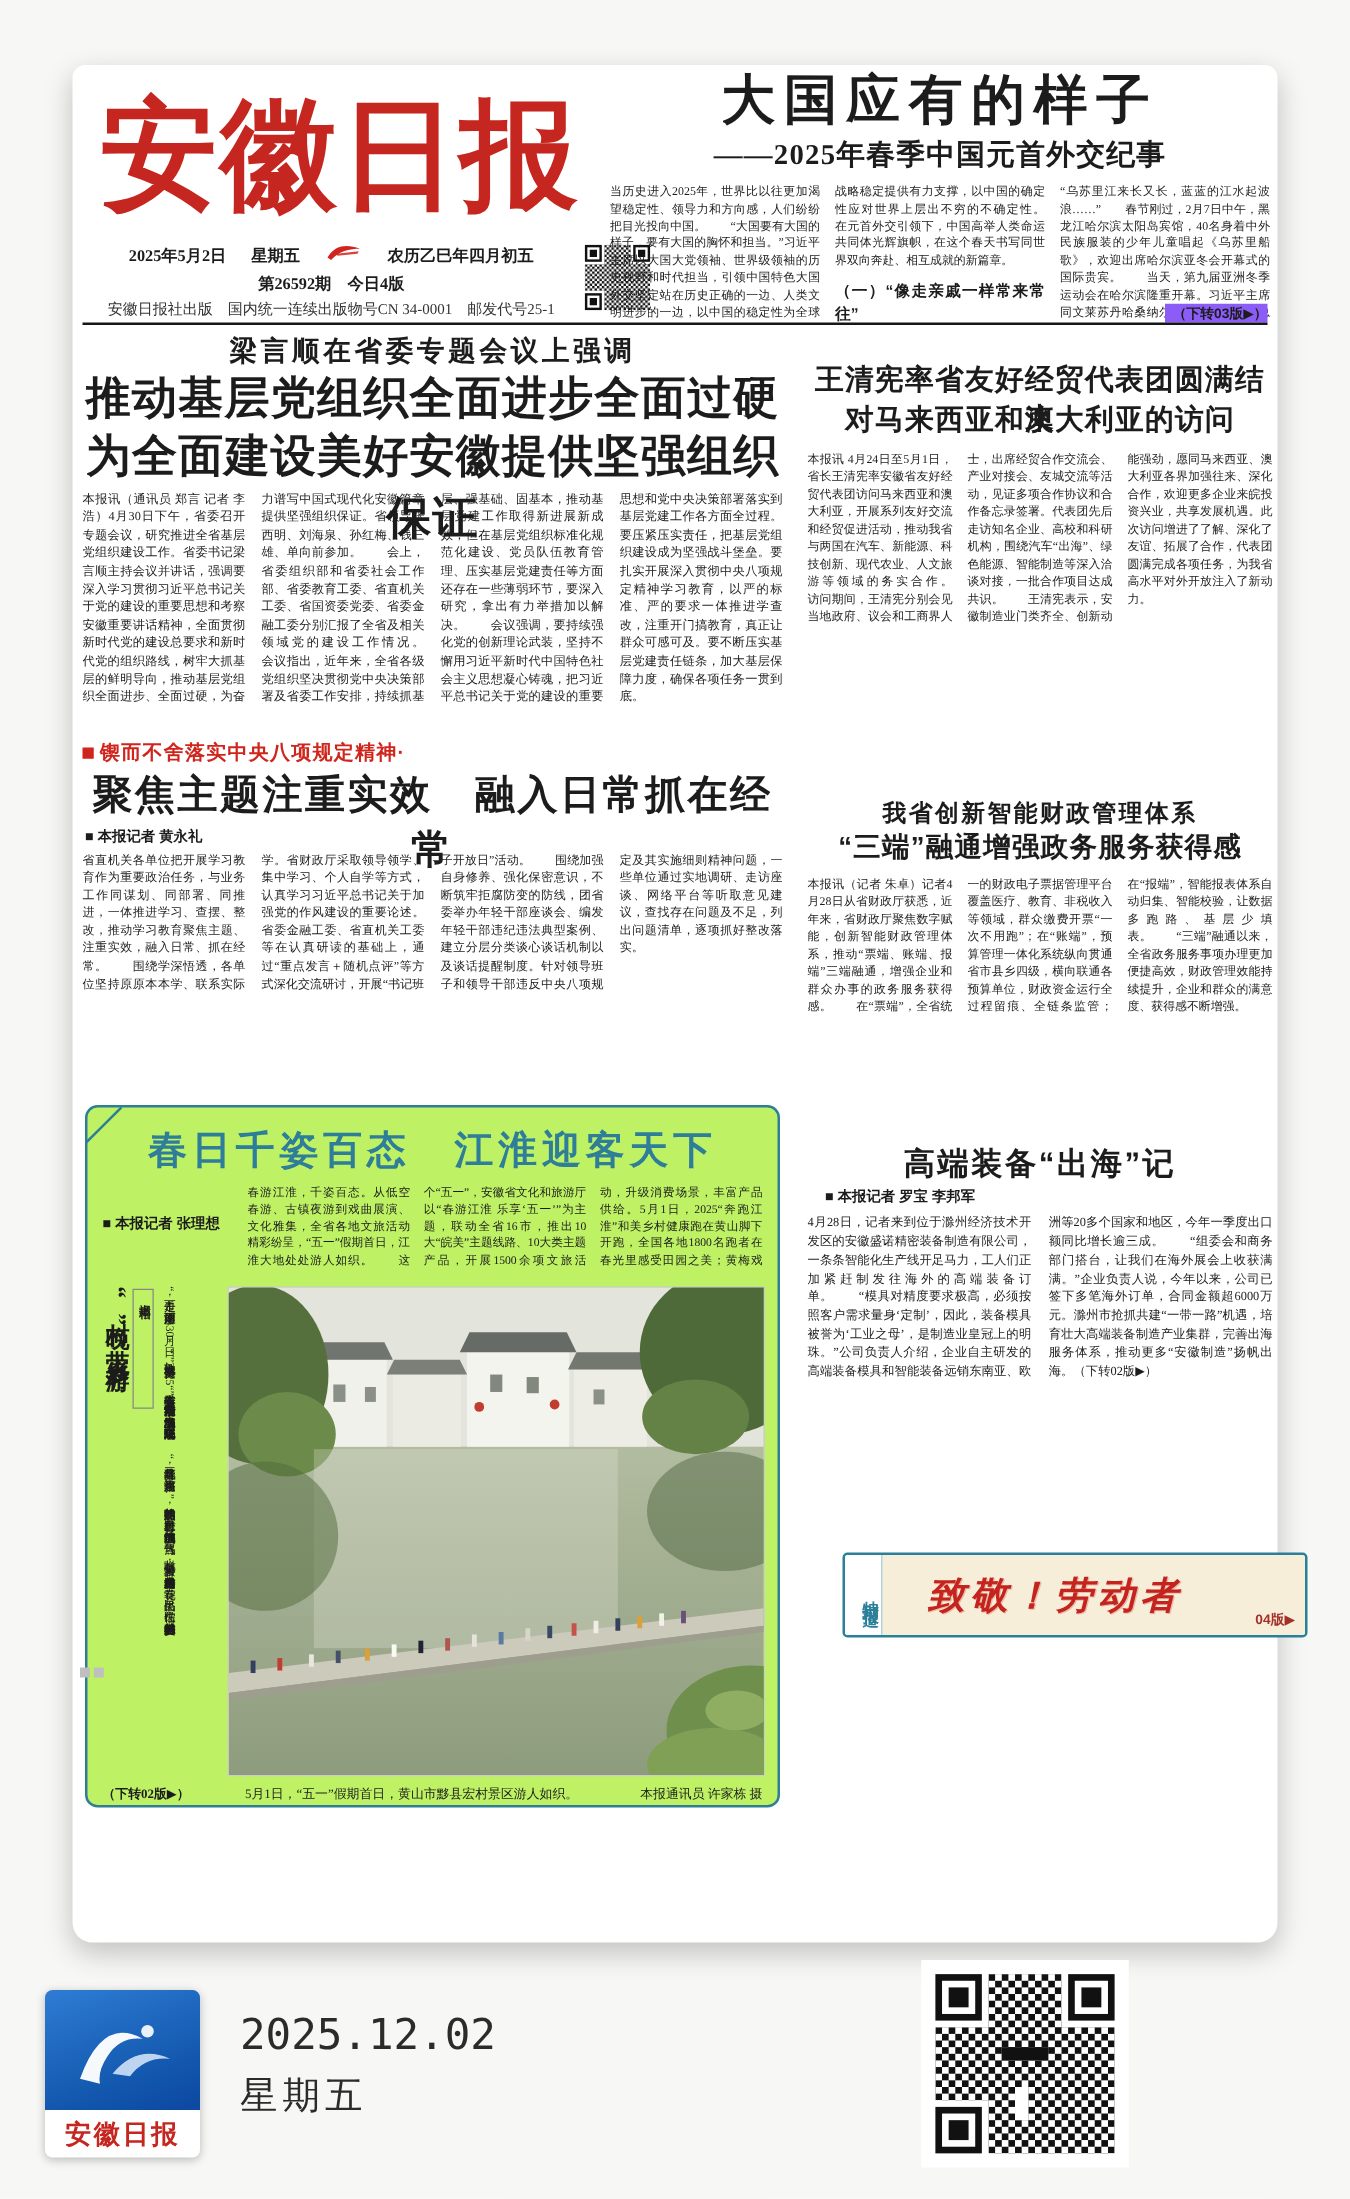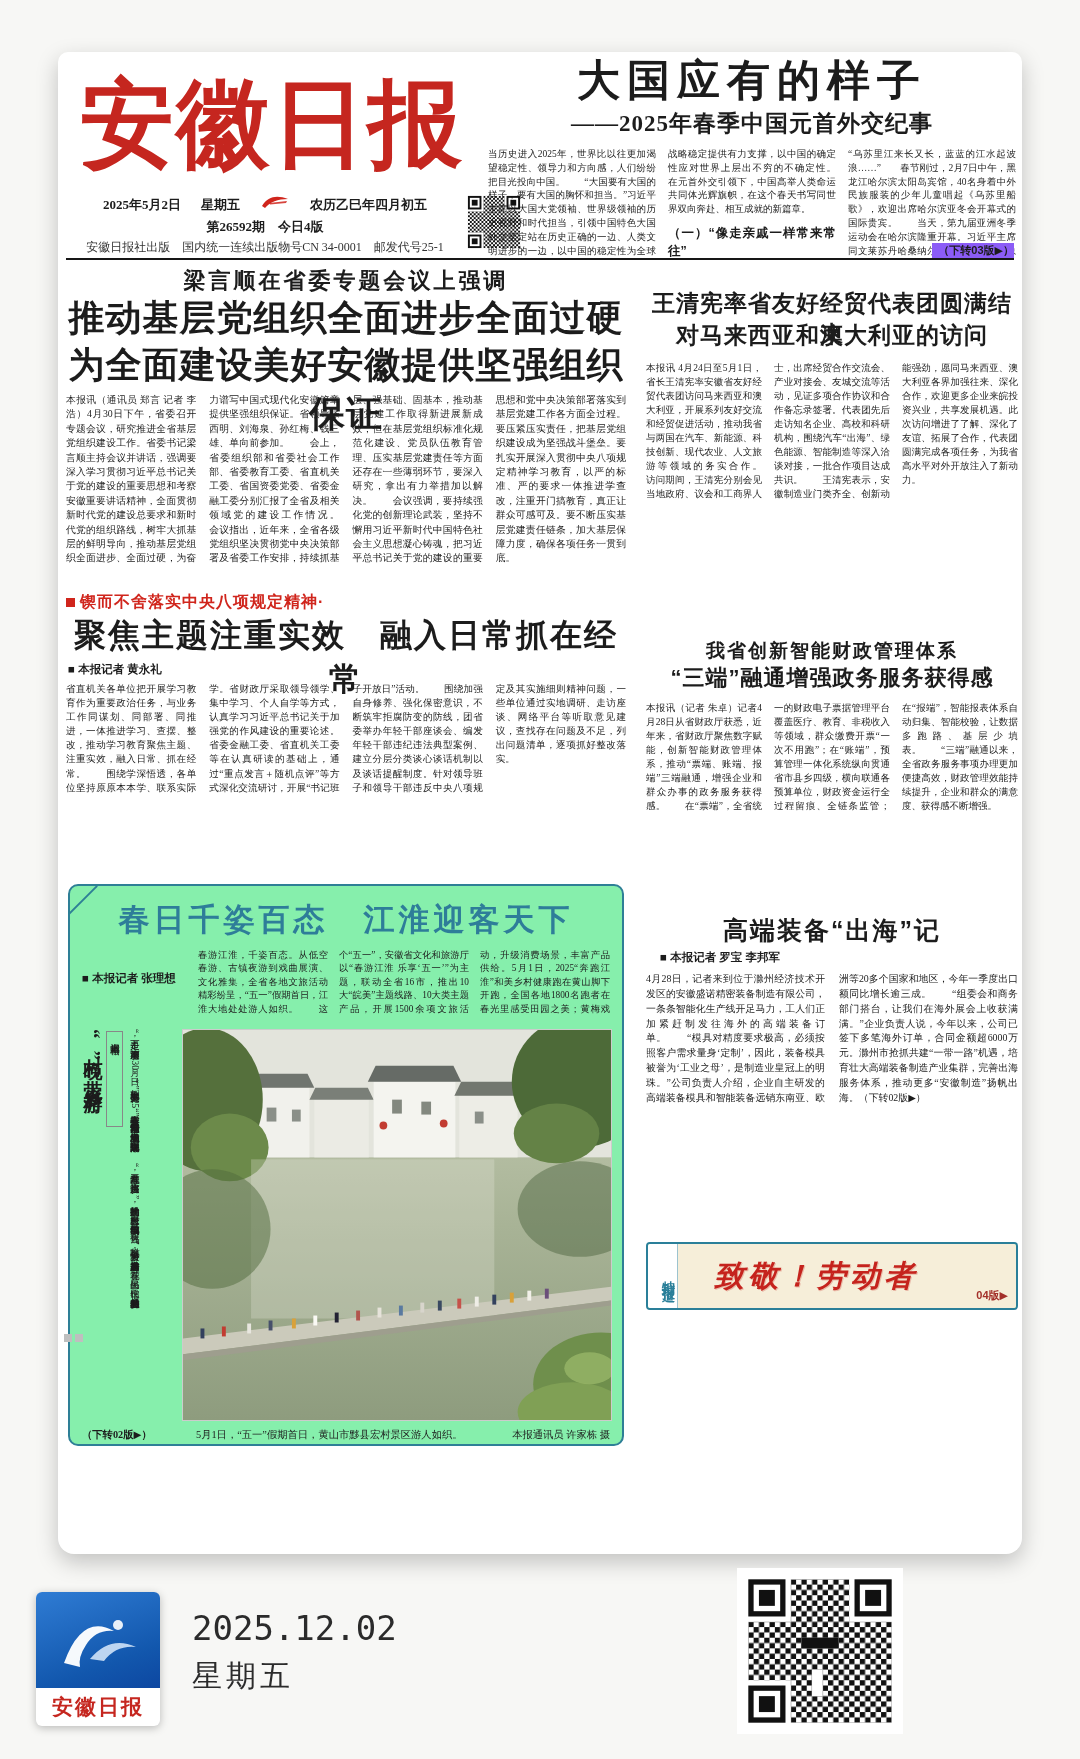--- a/index.html
+++ b/index.html
@@ -40,21 +40,21 @@
   .slogan{position:absolute;left:8px;top:540px;display:flex;align-items:center;gap:5px;
           color:#d0251c;font-weight:900;font-size:16px;letter-spacing:1px;}
   .red-sq{width:9px;height:9px;background:#d0251c;display:inline-block;}
   .h2a{position:absolute;left:8px;top:562px;width:560px;text-align:center;font-weight:900;font-size:32px;letter-spacing:2px;}
   .focus-byline{position:absolute;left:10px;top:610px;font-size:11.5px;font-weight:bold;}
   .focus-body{position:absolute;left:8px;top:630px;width:560px;height:196px;column-count:4;column-gap:13px;
               font-size:9.6px;line-height:1.47;text-align:justify;overflow:hidden;}
 
   
   .feature-box{position:absolute;left:10px;top:832px;width:556px;height:562px;border:2px solid #2e7f96;
-               border-radius:10px;background:#86efac;}
+               border-radius:10px;background:#bef264;}
   .fold-line{position:absolute;left:-7px;top:13px;width:40px;height:2px;background:#2e7f96;transform:rotate(-45deg);}
   .feat-title{margin-top:13px;text-align:center;color:#2e7d99;font-weight:900;font-size:31px;letter-spacing:4px;}
   .feat-row-top{display:flex;margin-top:8px;padding:0 12px;}
   .feat-byline{width:116px;padding-top:22px;font-size:11.5px;font-weight:bold;}
   .feat-intro{flex:1;height:76px;column-count:3;column-gap:11px;font-size:9.3px;line-height:1.45;text-align:justify;overflow:hidden;}
   .feat-row-main{display:flex;margin-top:4px;padding:0 10px;height:392px;}
   .sidebar{width:102px;height:100%;writing-mode:vertical-lr;overflow:hidden;padding-right:4px;}
   .sb-title{font-weight:900;font-size:19px;letter-spacing:4px;margin-bottom:6px;}
   .sb-byline{font-size:9.5px;border:1px solid #888;padding:4px 1px;margin:2px 4px 6px 0;height:96px;}
   .sb-body{font-size:9.3px;line-height:1.5;text-align:justify;}
@@ -73,21 +73,21 @@
   .visit-h1{top:236px;text-align:center;font-weight:900;font-size:23px;letter-spacing:1px;}
   .visit-h2{top:268px;text-align:center;font-weight:900;font-size:23px;letter-spacing:1px;}
   .visit-body{top:310px;height:262px;column-count:3;column-gap:12px;font-size:9.5px;line-height:1.47;text-align:justify;overflow:hidden;}
   .fiscal-kicker{top:586px;text-align:center;font-weight:bold;font-size:19px;letter-spacing:2px;}
   .fiscal-headline{top:611px;text-align:center;font-weight:700;font-size:22px;letter-spacing:1px;}
   .fiscal-body{top:650px;height:198px;column-count:3;column-gap:12px;font-size:9.5px;line-height:1.47;text-align:justify;overflow:hidden;}
   .equip-headline{top:862px;text-align:center;font-weight:900;font-size:25px;letter-spacing:2px;}
   .equip-byline{top:898px;left:602px;font-size:11.5px;font-weight:bold;}
   .equip-body{top:920px;height:256px;column-count:2;column-gap:14px;font-size:9.9px;line-height:1.5;text-align:justify;overflow:hidden;}
 
-  .special-box{top:1190px;height:68px;border:2px solid #2a7f99;border-radius:4px;display:flex;overflow:hidden;background:#86efac;}
+  .special-box{top:1190px;height:68px;border:2px solid #2a7f99;border-radius:4px;display:flex;overflow:hidden;background:#86efac;margin-left:28px;}
   .sp-label{width:30px;writing-mode:vertical-rl;text-align:center;color:#2a7f99;font-weight:bold;font-size:13px;
             letter-spacing:3px;border-right:1px solid #9cc3cf;padding:4px 0;background:#fff;}
   .sp-main{flex:1;background:#f6eed9;position:relative;display:flex;align-items:center;}
   .sp-title{margin-left:36px;color:#c5231d;font-weight:900;font-style:italic;font-size:30px;letter-spacing:4px;
             text-shadow:1px 1px 0 rgba(197,35,29,.25);}
   .sp-ref{position:absolute;right:8px;bottom:5px;font-size:11px;font-weight:bold;color:#a3302a;font-style:normal;}
 
   
   .footer-logo{position:absolute;left:36px;top:1592px;width:124px;height:134px;border-radius:6px;overflow:hidden;
                box-shadow:0 2px 8px rgba(0,0,0,.25);background:#fff;}

